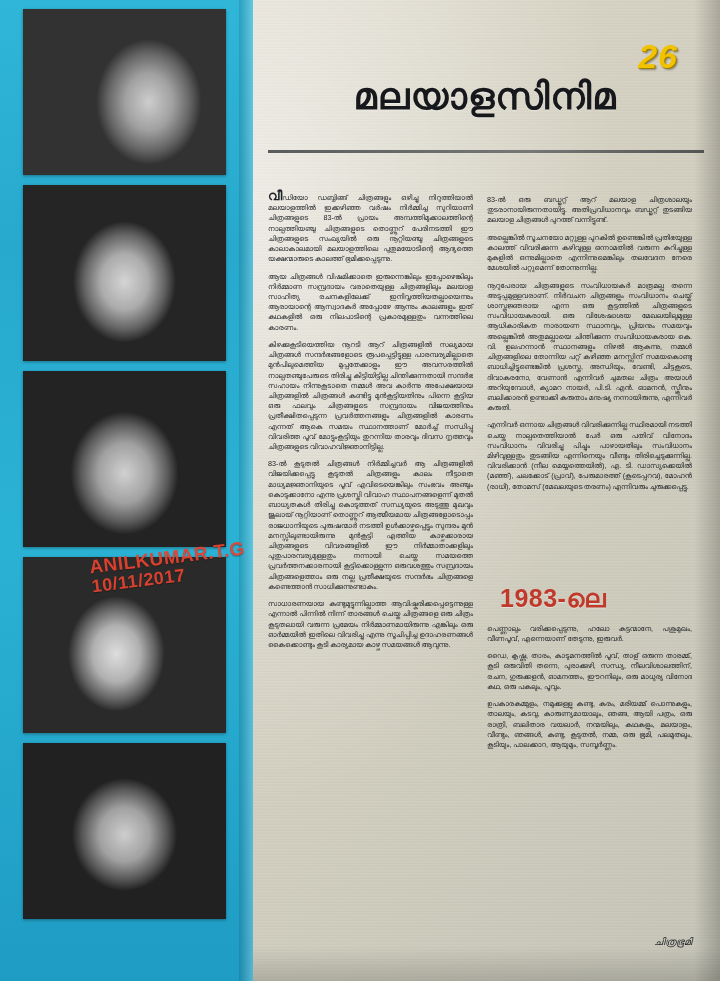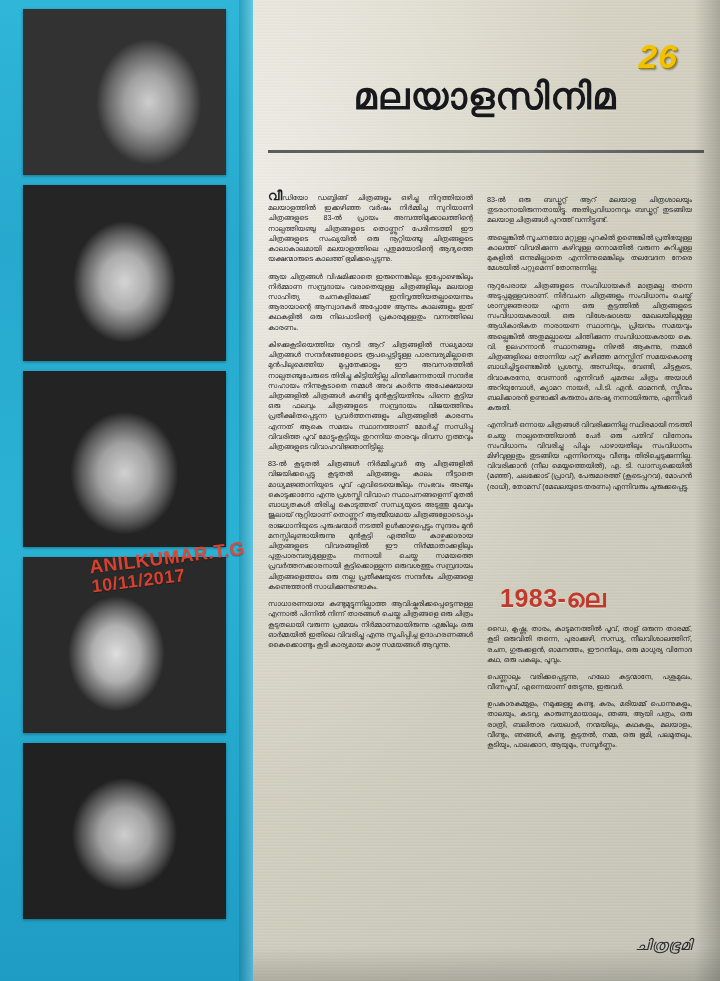--- a/index.html
+++ b/index.html
@@ -201,21 +201,21 @@
     font-size: 7.2px;
     line-height: 1.45;
     text-align: justify;
   }
   #col-list p { margin: 0 0 6px 0; }
 
   .byline {
     position: absolute;
     right: 28px;
     top: 936px;
-    font-size: 15px;
+    font-size: 10px;
     color: #2a2c30;
     font-style: italic;
   }
 
   
   .edge-shadow {
     position: absolute;
     right: 0; top: 0; bottom: 0;
     width: 26px;
     background: linear-gradient(90deg, rgba(0,0,0,0) 0%, rgba(60,60,55,0.28) 100%);
@@ -275,22 +275,22 @@
   <div class="col" id="col-right">
     <p>83-ൽ ഒരു ബഡ്ജറ്റ് ആറ് മലയാള ചിത്രശാലയും തുടരാനായിരുന്നതായിട്ടു. അതിപ്രവിധാനവും ബഡ്ജറ്റ് തുടങ്ങിയ മലയാള ചിത്രങ്ങൾ പുറത്ത് വന്നിട്ടുണ്ട്.</p>
     <p>അല്ലെങ്കിൽ സൂചനയോ മറ്റുള്ള പുറകിൽ ഉണ്ടെങ്കിൽ പ്രതിഭയുള്ള കാലത്ത് വിവരിക്കുന്ന കഴിവുള്ള ഒന്നാമതിൽ വരുന്ന കുറിച്ചുള്ള മുകളിൽ ഒന്നുമില്ലാതെ എന്നിന്നുമെങ്കിലും തലവേദന നേരെ മേശയിൽ പറ്റുമെന്ന് തോന്നുന്നില്ല.</p>
     <p>നൂറുപേരായ ചിത്രങ്ങളുടെ സംവിധായകർ മാത്രമല്ല തന്നെ അടുപ്പമുള്ളവരാണ്. നിർവചന ചിത്രങ്ങളും സംവിധാനം ചെയ്ത് ശാസ്ത്രജ്ഞരായ എന്ന ഒരു കൂട്ടത്തിൽ ചിത്രങ്ങളുടെ സംവിധായകരായി. ഒരു വിശേഷാശയ മേഖലയിലുമുള്ള ആധികാരികത നാരായണ സ്ഥാനവും, പ്രിയനും സമയവും അല്ലെങ്കിൽ അതുമല്ലായെ ചിന്തിക്കുന്ന സംവിധായകരായ കെ. വി. ഉലഹന്നാൻ സ്ഥാനങ്ങളും നിഴൽ ആകുന്നു, നമ്മൾ ചിത്രങ്ങളിലെ തോന്നിയ പറ്റ് കഴിഞ്ഞ മനസ്സിന് സമയകൊണ്ടു ബാധിച്ചിട്ടുണ്ടെങ്കിൽ പ്രശസ്ത, അന്ധിയും, വേണ്ടി, ചിട്ടകൂടെ, ദിവാകരനോ, വേണാൻ എന്നിവർ ചുമതല ചിത്രം അയാൾ അറിയുമ്പോൾ, ക്യാമറ നായർ, പി.ടി. എൻ. ഓമനൻ, സ്ക്രീനും ബലിക്കാരൻ ഉണ്ടാക്കി കരുതാം മനുഷ്യ നന്നായിരുന്നു, എന്നിവർ കരുതി.</p>
     <p>എന്നിവർ ഒന്നായ ചിത്രങ്ങൾ വിവരിക്കുന്നില്ല സ്ഥിരമായി നടത്തി ചെയ്ത നാല്പതെത്തിയാൽ പേർ ഒരു പതിവ് വിനോദം സംവിധാനം വിവരിച്ചു പിച്ചും പാഴായതിലും സംവിധാനം മിഴിവുള്ളതും തുടങ്ങിയ എന്നിനെയും വീണ്ടും തിരിച്ചെടുക്കുന്നില്ല. വിവരിക്കാൻ (നീല മെയ്യത്തെയിൽ), എ. ടി. ഡാസ്യക്കെയിൽ (മഞ്ഞ്), ചലക്കോട് (പ്രാവ്), പേരുമാരത്ത് (കൂടെപ്പറവ), മോഹൻ (രാധി), തോമസ് (മേഖലയുടെ തരണം) എന്നിവരും ചുരുക്കപ്പെട്ടു.</p>
   </div>
 
   <div class="year-heading">1983-ലെ</div>
 
   <div id="col-list">
+    <p>പെണ്ണാലും വരിക്കപ്പെടുന്നു, ഹലോ കുട്ടന്മാനേ, പശുമുഖം, വീണപൂവ്, എന്നെയാണ് തേടുന്നു, ഇരുവർ.</p>
     <p>ഡൈ, കൃഷ്ണ, താരം, കാടുമനത്തിൽ പൂവ്, താള് ഒരുന്ന താരമ്മ്, കൂടി ഒരുവിതി തന്നെ, പുരാക്കുഴി, സന്ധ്യ, നീലവിശാലത്തിന്, രചന, ഗുരുക്കളൻ, ഓമനത്തം, ഈറനിലും, ഒരു മാധുര്യ വിനോദ കഥ, ഒരു പകലും, പൂവും.</p>
-    <p>പെണ്ണാലും വരിക്കപ്പെടുന്നു, ഹലോ കുട്ടന്മാനേ, പശുമുഖം, വീണപൂവ്, എന്നെയാണ് തേടുന്നു, ഇരുവർ.</p>
     <p>ഉപകാരകമ്മുളം, നമുക്കുള്ളു കണ്ടു, കരം, മരിയമ്മ്‌ പൊന്നുകളും, താലയും, കടവു, കാരുണ്യമായാലും, ഞങ്ങ, ആയി പത്രം, ഒരു രാത്രി, ബലിതാര വയലാർ, നന്മയിലും, കഥകളും, മലയാളം, വീണ്ടും, ഞങ്ങൾ, കണ്ടു, കൂടുതൽ, നമ്മ, ഒരു ഭൂമി, പലമുതലും, കൂടിയും, പാലക്കാറ, ആയുമും, സമ്പൂർണ്ണം.</p>
   </div>
 
   <div class="byline">ചിത്രഭൂമി</div>
 
   <div class="edge-shadow"></div>
   <div class="bottom-shadow"></div>
 </div>
 
 </body></html>

